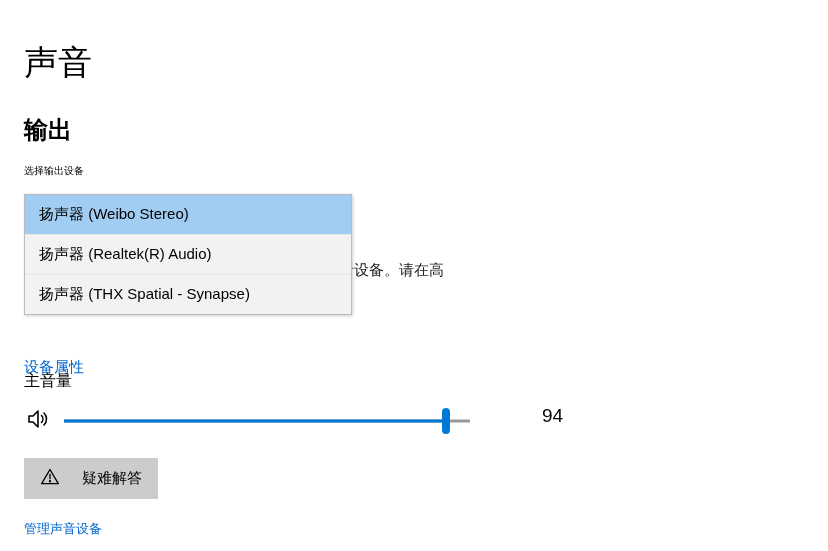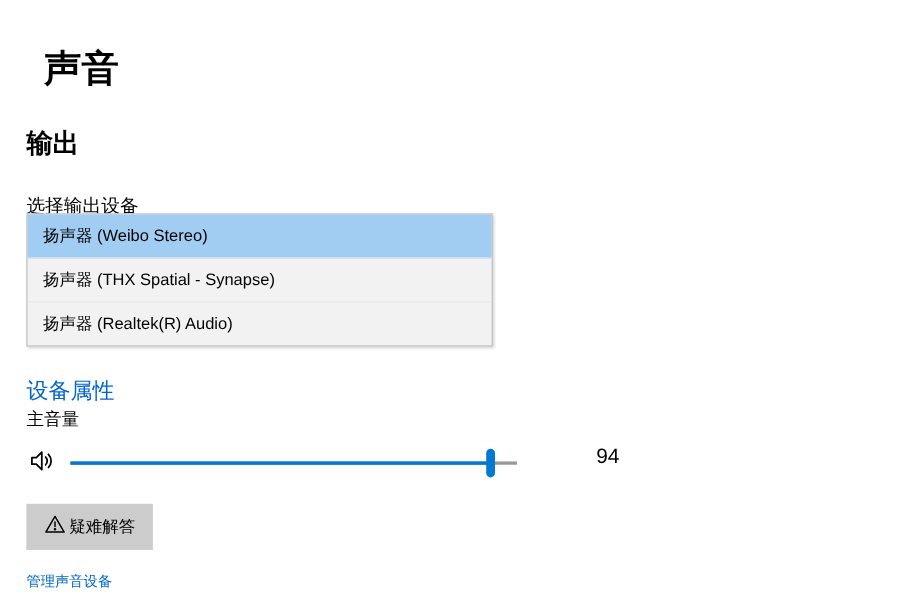--- a/index.html
+++ b/index.html
@@ -13,50 +13,49 @@
       width: 828px;
       height: 551px;
       position: relative;
       overflow: hidden;
     }
     .container {
       padding: 40px 0 0 24px;
     }
     .page-title {
       font-size: 34px;
-      font-weight: 700;
+      font-weight: 400;
       color: #000;
       margin-bottom: 28px;
-      margin-left: 16px;
     }
     .section-title {
       font-size: 24px;
       font-weight: 600;
       color: #000;
-      margin-bottom: 30px;
+      margin-bottom: 18px;
     }
     .field-label {
-      font-size: 17px;
+      font-size: 10px;
       color: #000;
       margin-bottom: 10px;
     }
     .hint-text {
       font-size: 15px;
       color: #222;
       position: absolute;
       top: 259px;
       left: 24px;
       line-height: 1.5;
       white-space: nowrap;
     }
     .link-text {
-      font-size: 20px;
+      font-size: 15px;
       color: #0066cc;
       cursor: pointer;
-      margin-top: 20px;
+      margin-top: 36px;
       display: inline-block;
     }
     .device-props {
       position: absolute;
       top: 322px;
       left: 24px;
     }
     .master-label {
       position: absolute;
       top: 371px;
@@ -119,35 +118,35 @@
       position: absolute;
       top: 458px;
       left: 24px;
       display: inline-flex;
       align-items: center;
       background: #cccccc;
       border: none;
       padding: 9px 16px;
       font-size: 15px;
       cursor: pointer;
-      gap: 3px;
+      gap: 22px;
     }
     .manage-link {
       position: absolute;
       top: 520px;
       left: 24px;
       font-size: 13px;
       color: #0066cc;
       cursor: pointer;
     }
     .dropdown {
       position: absolute;
       top: 194px;
       left: 24px;
-      width: 424px;
+      width: 328px;
       background: #f2f2f2;
       border: 1px solid #bbb;
       box-shadow: 1px 1px 3px rgba(0,0,0,0.2);
       z-index: 10;
     }
     .dropdown-item {
       padding: 10px 14px;
       font-size: 15px;
       color: #000;
       cursor: pointer;
@@ -201,15 +200,15 @@
       <circle cx="12" cy="17" r="0.6" fill="#000"></circle>
     </svg>
   </span>
   <span>疑难解答</span>
 </button>
 
 <a class="manage-link">管理声音设备</a>
 
 <div class="dropdown">
   <div class="dropdown-item selected">扬声器 (Weibo Stereo)</div>
+  <div class="dropdown-item">扬声器 (Realtek(R) Audio)</div>
   <div class="dropdown-item">扬声器 (THX Spatial - Synapse)</div>
-  <div class="dropdown-item">扬声器 (Realtek(R) Audio)</div>
 </div>
 
 </body></html>

